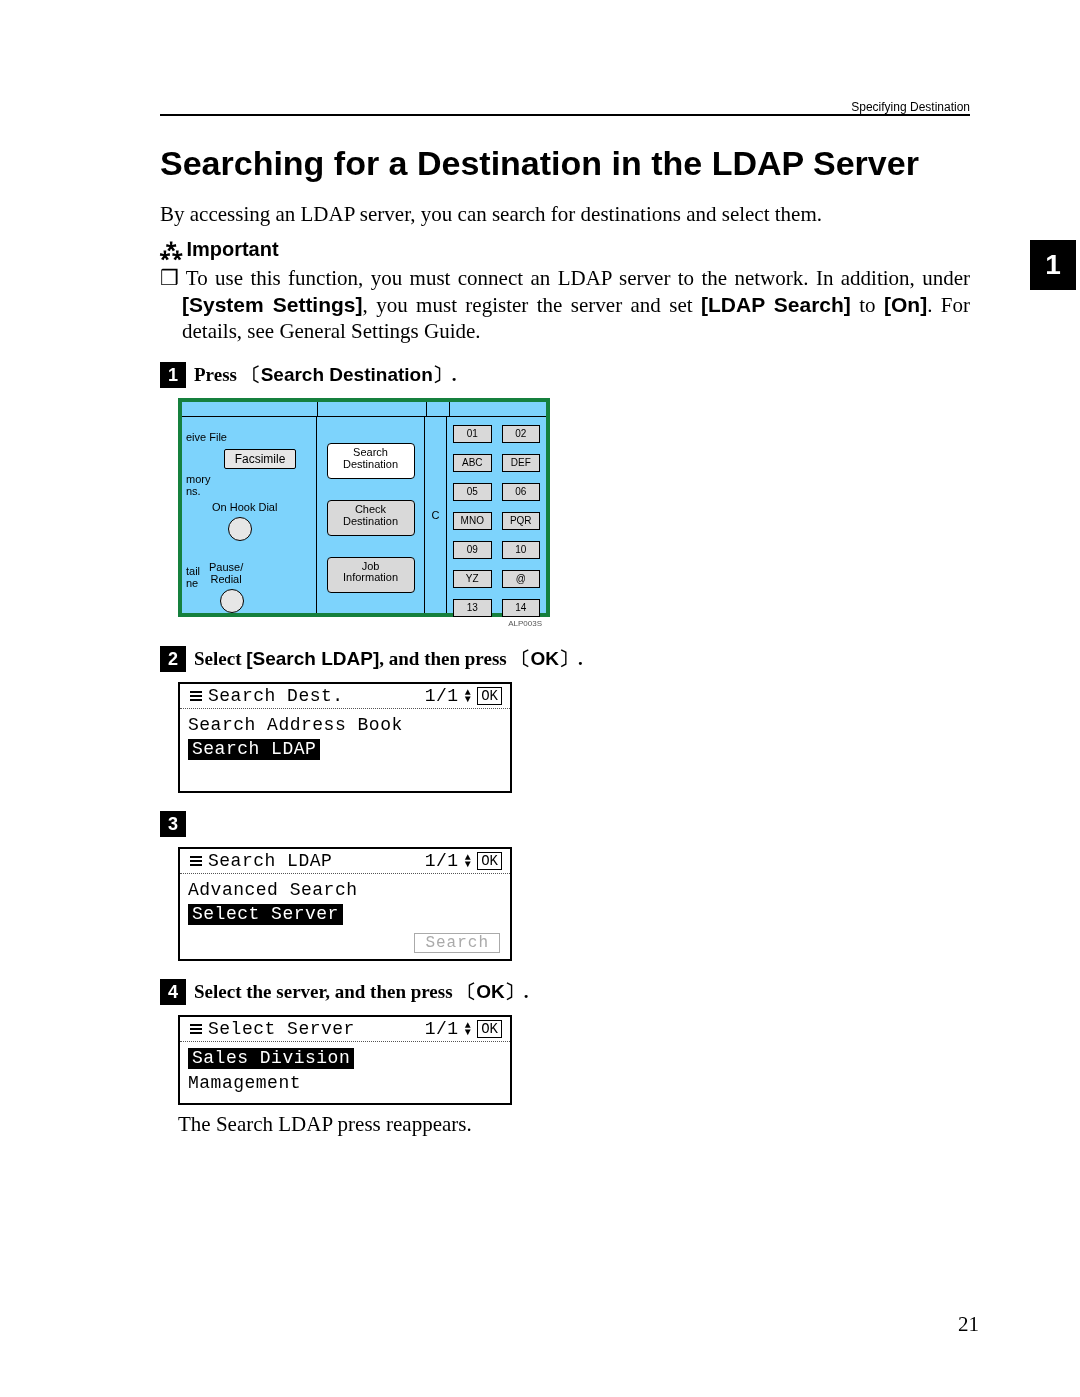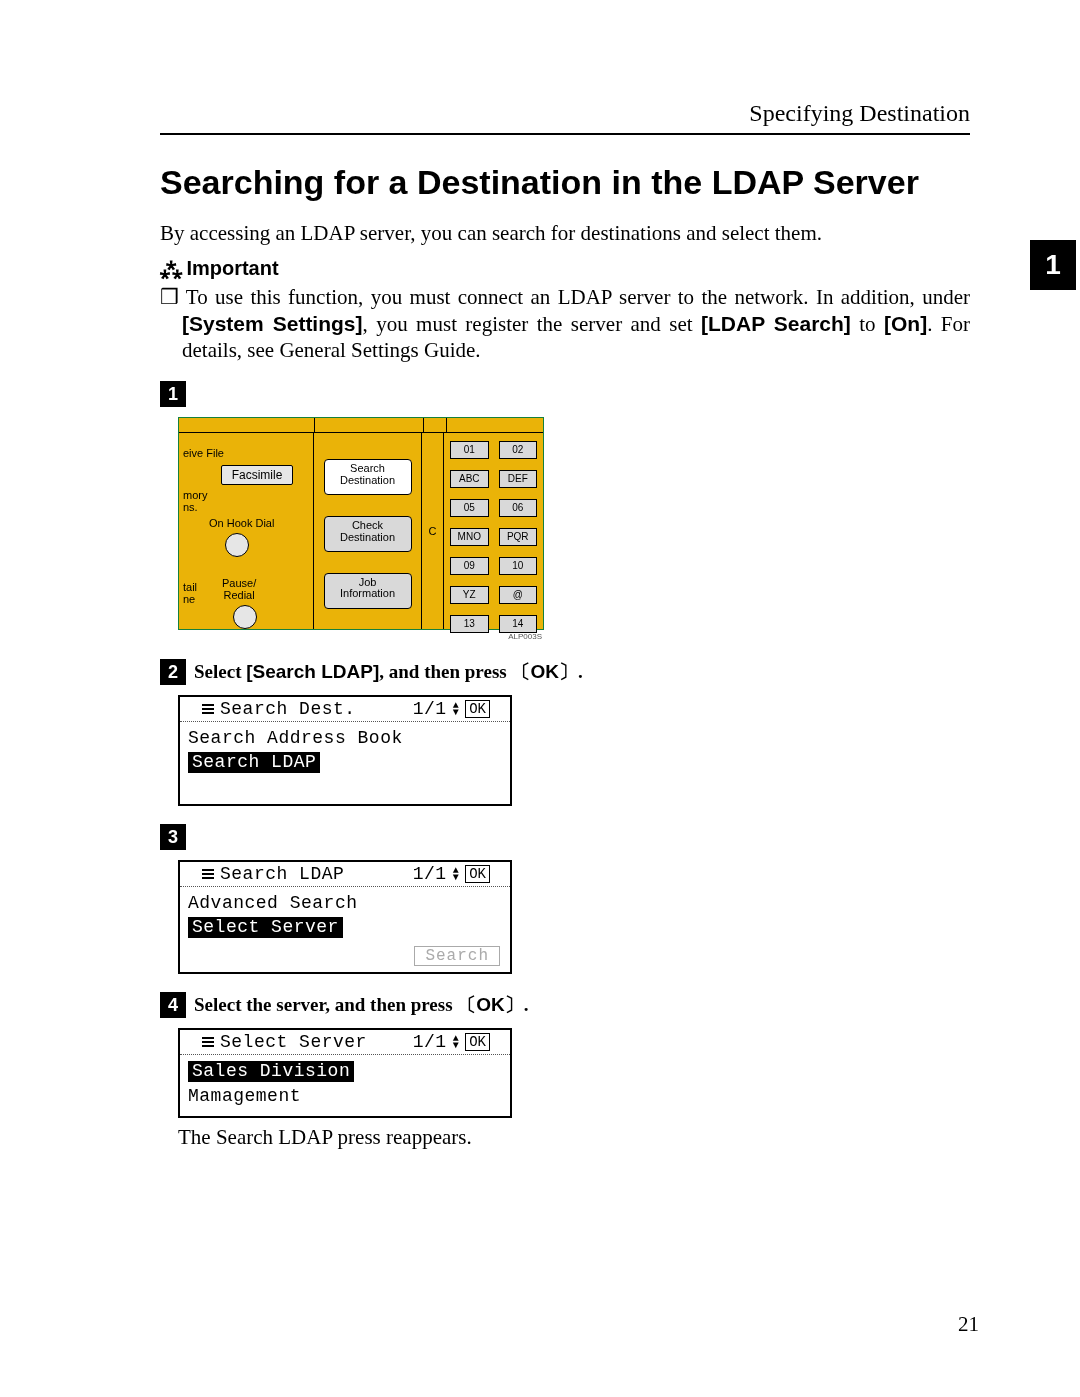--- a/index.html
+++ b/index.html
@@ -11,23 +11,22 @@
   }
   .page {
     width: 1080px;
     height: 1397px;
     position: relative;
     box-sizing: border-box;
     padding: 100px 110px 80px 160px;
   }
   .header-running {
     text-align: right;
-    font-size: 24px;
-    font-family: Liberation Serif, serif;
-    margin-bottom: 6px;
+    font-size: 12px;
+    font-family: Liberation Sans, sans-serif;
   }
   hr.rule {
     border: none;
     border-top: 2px solid #000;
     margin: 0 0 28px 0;
   }
   h1.title {
     font-family: Arial, Helvetica, sans-serif;
     font-weight: 700;
     font-size: 34px;
@@ -109,22 +108,22 @@
   .step-text .bold-sans { font-size: 19px; }
   .bracket {
     font-family: Arial, sans-serif;
     font-weight: 700;
   }
 
   
   .panel {
     width: 364px;
     margin-left: 18px;
-    border: 1px solid #15803d;
-    background: #eab308;
+    border: 4px solid #15803d;
+    background: #7dd3fc;
     font-family: Arial, Helvetica, sans-serif;
     font-size: 12px;
   }
   .panel-top {
     height: 14px;
     border-bottom: 1px solid #000;
     display: flex;
   }
   .panel-top .seg { border-right: 1px solid #000; }
   .panel-body {
@@ -160,21 +159,21 @@
     font-size: 12px;
   }
   .hook { font-size: 11px; margin-left: 30px; }
   .circle {
     width: 22px; height: 22px;
     border: 1px solid #000;
     border-radius: 50%;
     background: #e6e6e6;
     margin: 4px auto 0 46px;
   }
-  .pause-block { display:flex; gap:20px; align-items:flex-start; padding:0 4px 0 0;}
+  .pause-block { display:flex; gap:4px; align-items:flex-start; padding:0 4px 0 0;}
   .col-mid {
     width: 108px;
     border-right: 1px solid #000;
     display: flex;
     flex-direction: column;
     align-items: center;
     justify-content: space-around;
     padding: 16px 0 10px;
   }
   .pbtn {
@@ -222,21 +221,21 @@
     margin-left: 18px;
     border: 2px solid #000;
     font-family: "Lucida Console", "Courier New", monospace;
     font-size: 18px;
     letter-spacing: 0.5px;
   }
   .lcd-header {
     display: flex;
     align-items: center;
     justify-content: space-between;
-    padding: 2px 20px;
+    padding: 2px 8px;
     border-bottom: 1px dotted #555;
   }
   .lcd-header .left { display: flex; align-items: center; gap: 4px; }
   .menu-icon {
     display: inline-block;
     width: 16px; height: 14px;
     position: relative;
   }
   .menu-icon::before,
   .menu-icon::after,
@@ -313,20 +312,24 @@
     <span class="important-label">Important</span>
   </div>
 
   <p class="important-note">
     <span>❒</span>
     <span>To use this function, you must connect an LDAP server to the network. In addition, under </span><span class="bold-sans">[System Settings]</span><span>, you must register the server and set </span><span class="bold-sans">[LDAP Search]</span><span> to </span><span class="bold-sans">[On]</span><span>. For details, see General Settings Guide.</span>
   </p>
 
   <div class="step">
     <span class="step-num">1</span>
+    <span class="step-text">
+      <span>Press</span>
+      <span class="bracket">〔</span><span class="bold-sans">Search Destination</span><span class="bracket">〕</span><span>.</span>
+    </span>
   </div>
 
   <div class="panel">
     <div class="panel-top">
       <div class="seg" style="width:135px"></div>
       <div class="seg" style="width:108px"></div>
       <div class="seg" style="width:22px"></div>
       <div style="flex:1"></div>
     </div>
     <div class="panel-body">

